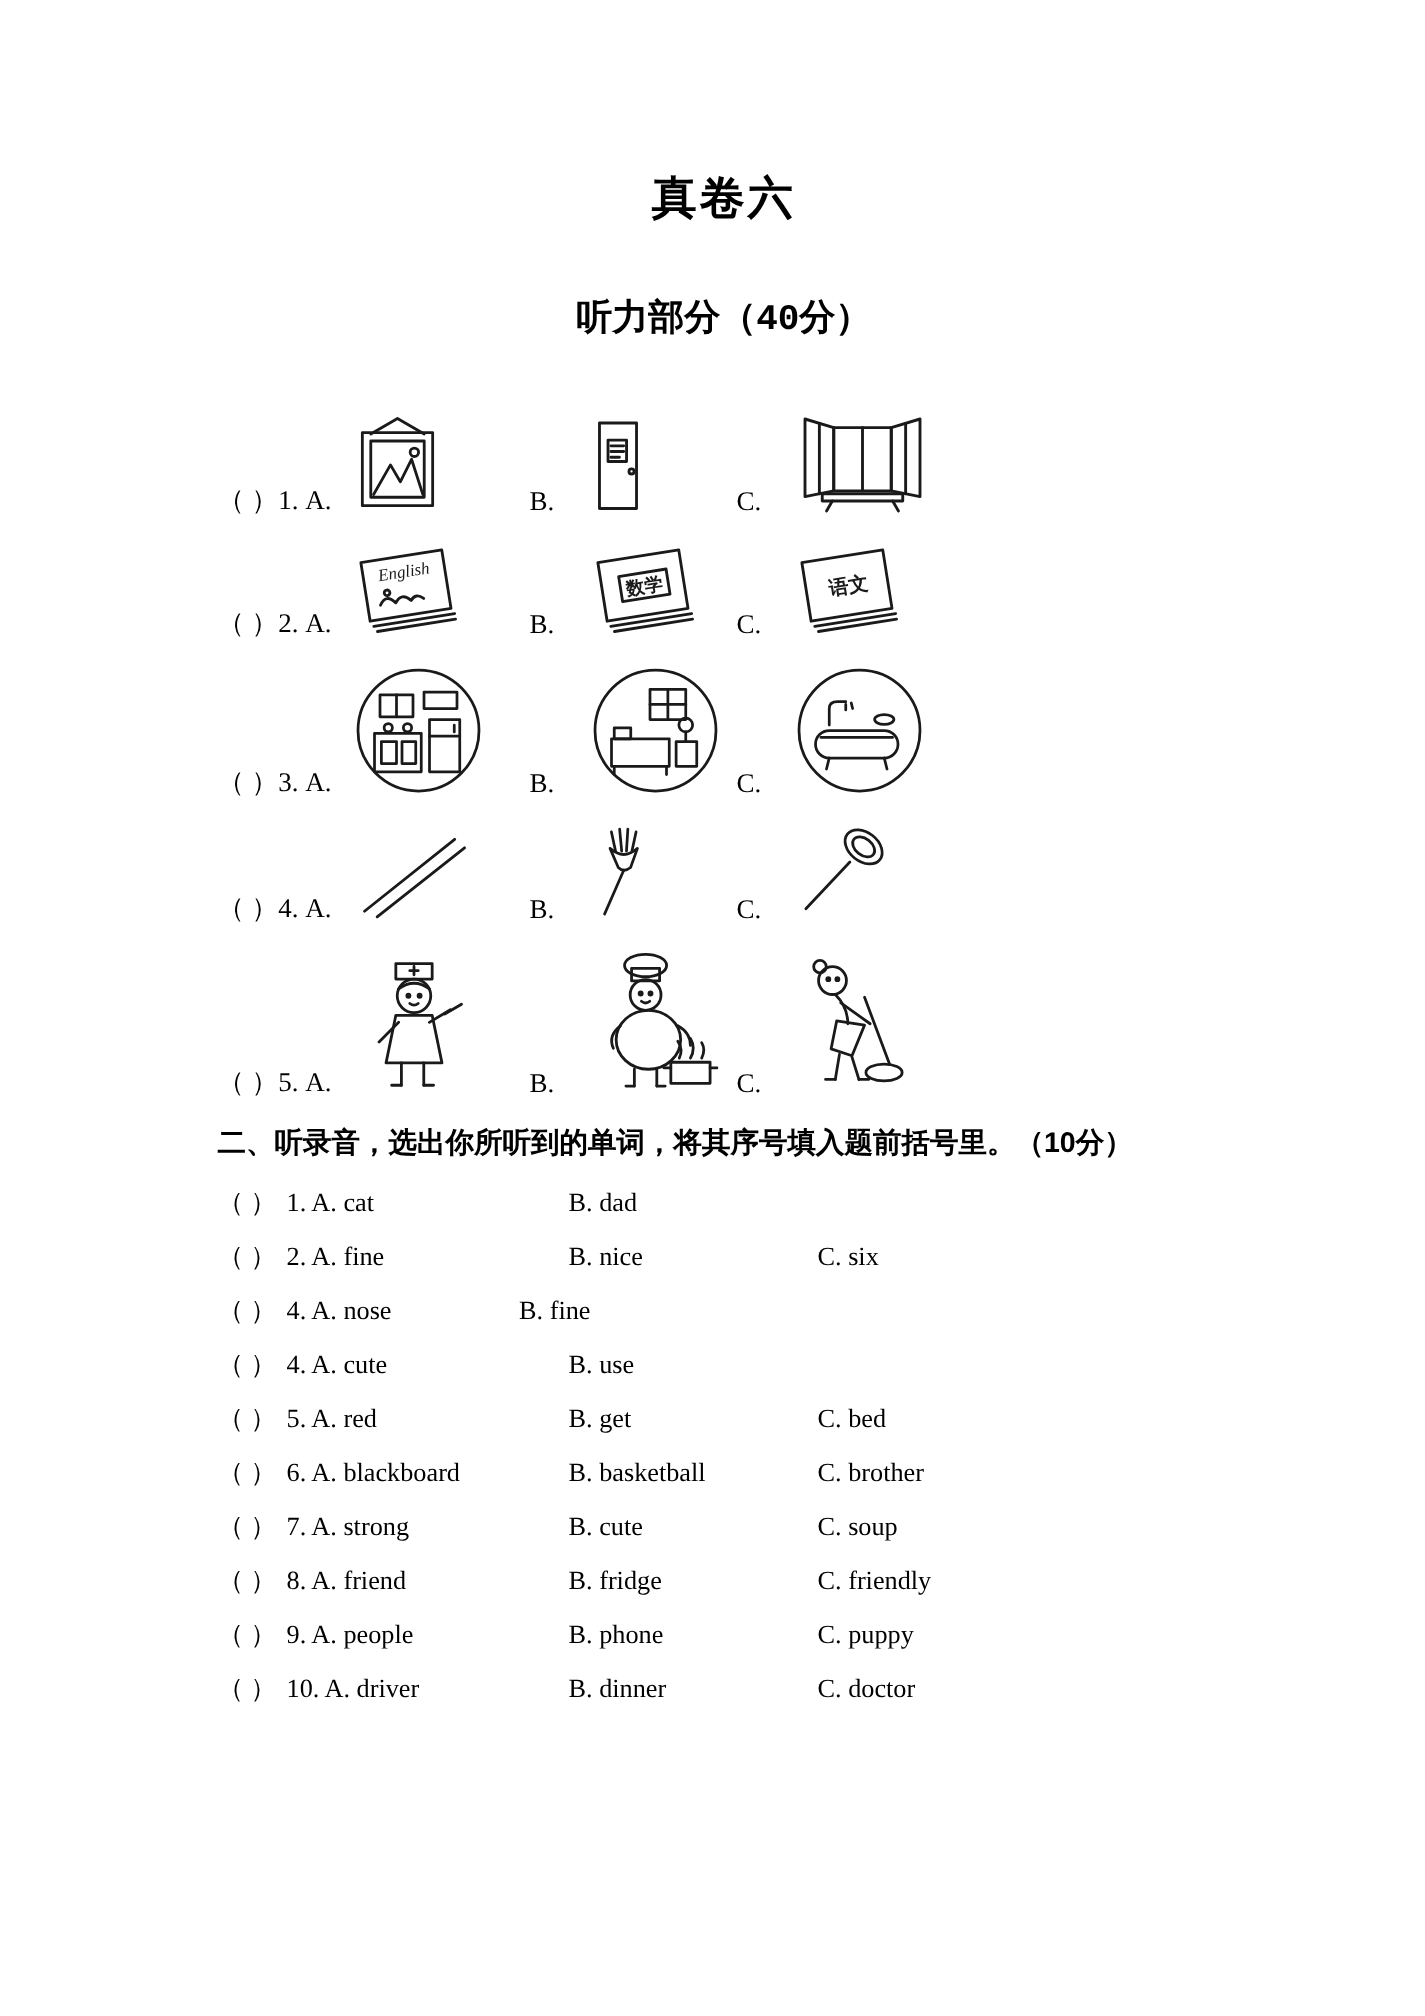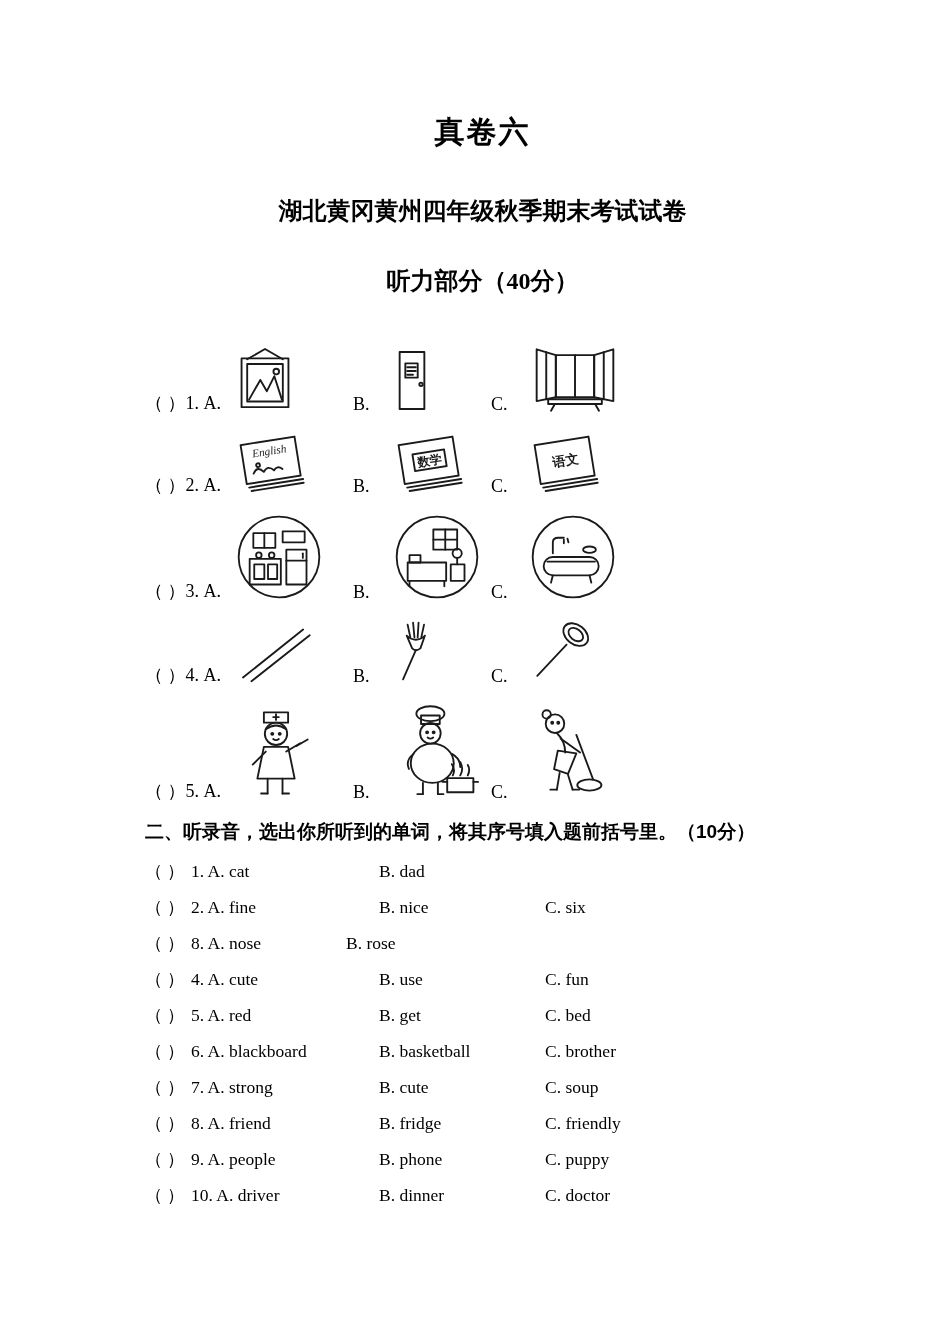--- a/index.html
+++ b/index.html
@@ -2,21 +2,21 @@
 <html><head>
 <meta charset="utf-8">
 <style>
   html,body{margin:0;padding:0;}
   body{
     width:950px;height:1344px;background:#ffffff;color:#000;
     font-family:"Liberation Serif","DejaVu Serif",serif;
     position:relative;overflow:hidden;
   }
   .page{box-sizing:border-box;width:950px;padding:112px 130px 0 145px;}
-  .heading{font-family:Liberation Serif, serif;font-weight:bold;text-align:center;margin:0;}
+  .heading{font-family:Liberation Mono, monospace;font-weight:bold;text-align:center;margin:0;}
   .title{font-size:30px;letter-spacing:2px;margin-bottom:42px;}
   .subtitle{font-size:24px;margin-bottom:38px;}
   .section{font-size:24px;margin-bottom:48px;}
   .instruction{
     font-family:"Liberation Sans","DejaVu Sans",sans-serif;
     font-weight:bold;font-size:19px;margin:0 0 10px 0;text-align:left;
   }
   .instruction.p2{margin-top:16px;margin-bottom:14px;}
 
   
@@ -40,21 +40,20 @@
   .p2row .c3{flex:1;}
   .p2row.narrow .c1{width:155px;}
   .p2row.narrow .c2{width:166px;}
 </style>
 </head>
 <body>
 
 <div class="page">
 
   <h1 class="heading title">真卷六</h1>
-  <h2 class="heading subtitle">湖北黄冈黄州四年级秋季期末考试试卷</h2>
   <h2 class="heading section">听力部分（40分）</h2>
 
 
   <div class="p1row">
     <span class="q"><span>（ ）</span><span>1. A.</span></span>
     <span class="boxa">
       <svg viewBox="0 0 64 72" width="60" height="68">
         <polyline points="13,15 32,4 51,15"></polyline>
         <rect x="7" y="14" width="50" height="52"></rect>
         <rect x="13" y="20" width="38" height="40"></rect>
@@ -260,28 +259,27 @@
     <span class="c2">B. dad</span>
   </div>
   <div class="p2row">
     <span class="br">（ ）</span>
     <span class="c1">2. A. fine</span>
     <span class="c2">B. nice</span>
     <span class="c3">C. six</span>
   </div>
   <div class="p2row narrow">
     <span class="br">（ ）</span>
-    <span class="c1">8. A. nose</span>
-    <span class="c2">B. rose</span>
+    <span class="c1">4. A. nose</span>
+    <span class="c2">B. fine</span>
   </div>
   <div class="p2row">
     <span class="br">（ ）</span>
     <span class="c1">4. A. cute</span>
     <span class="c2">B. use</span>
-    <span class="c3">C. fun</span>
   </div>
   <div class="p2row">
     <span class="br">（ ）</span>
     <span class="c1">5. A. red</span>
     <span class="c2">B. get</span>
     <span class="c3">C. bed</span>
   </div>
   <div class="p2row">
     <span class="br">（ ）</span>
     <span class="c1">6. A. blackboard</span>

